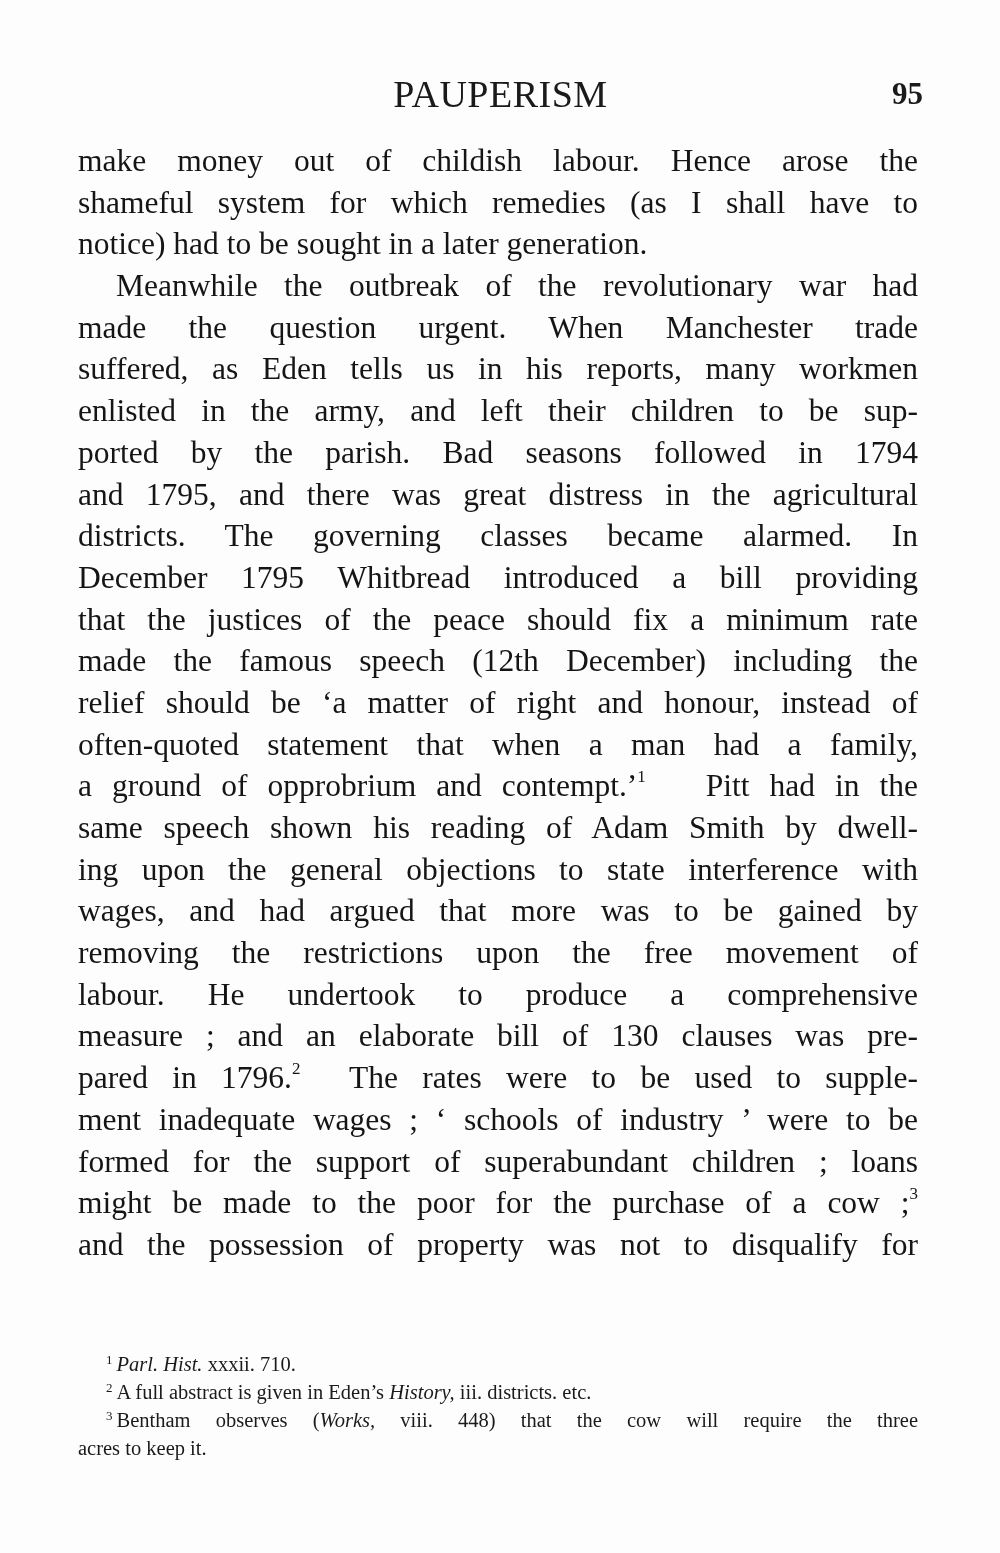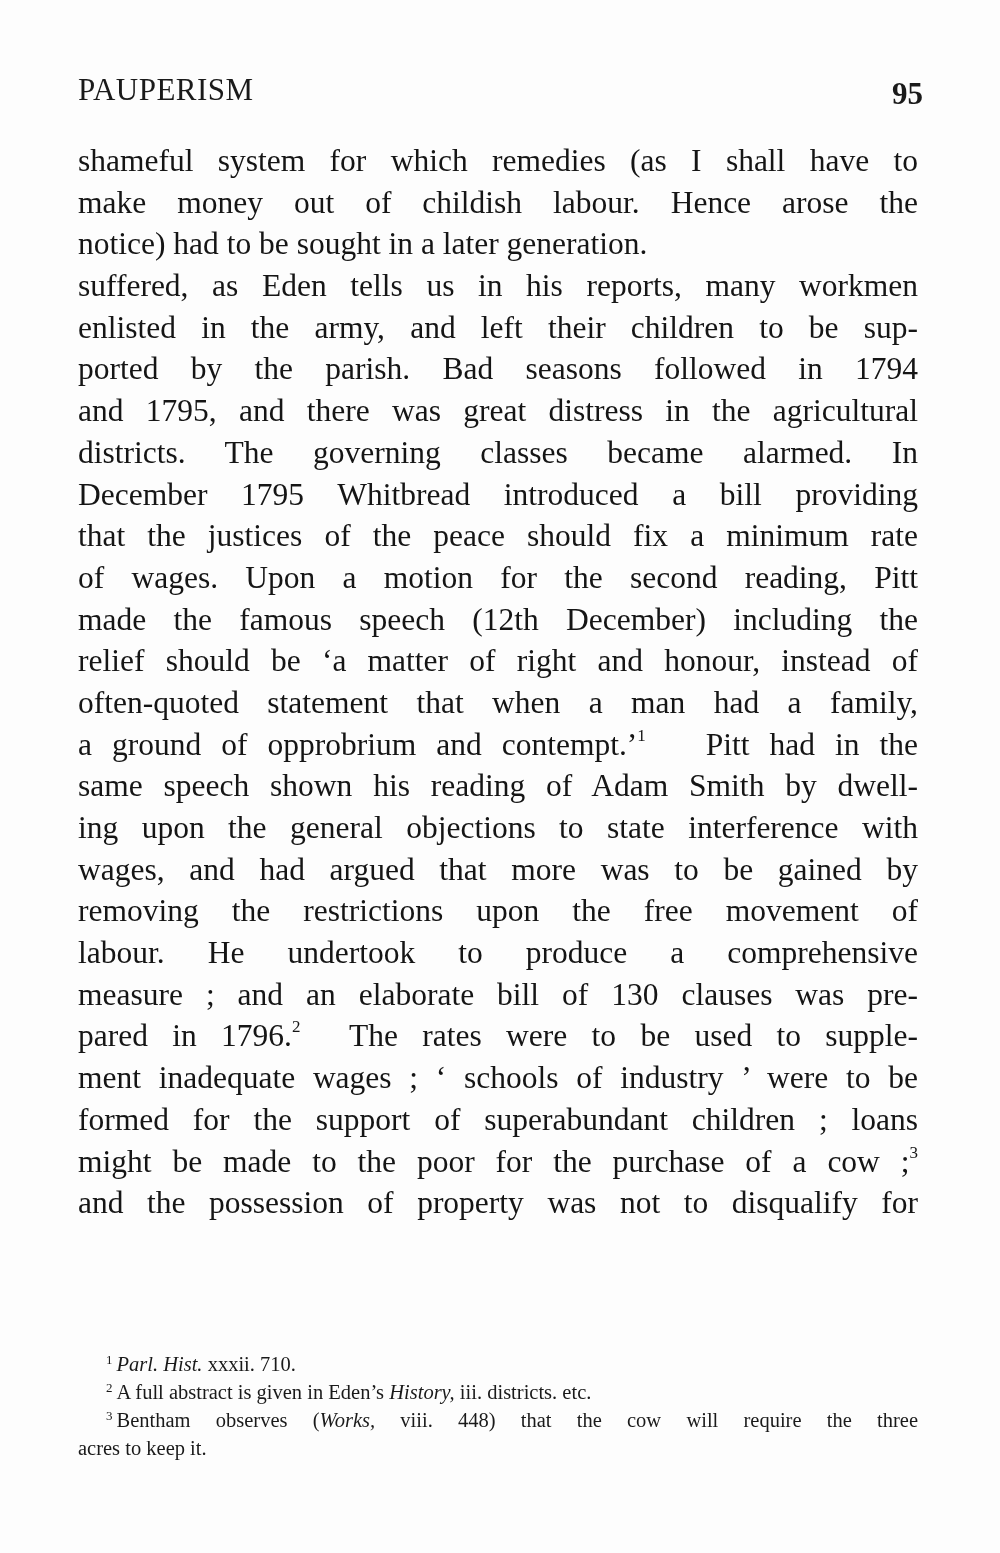--- a/index.html
+++ b/index.html
@@ -1,19 +1,19 @@
 <!DOCTYPE html>
 <html><head>
 <meta charset="utf-8">
 <style>
   html, body { margin: 0; padding: 0; background: #ffffff; }
   body { width: 1000px; height: 1553px; position: relative; overflow: hidden; }
   .page { position: absolute; left: 0; top: 0; width: 1000px; height: 1553px; background: #fdfdfd; }
   .header { position: absolute; top: 70px; left: 78px; width: 845px; height: 44px; font-family: "Liberation Serif", serif; color: #1a1a1a; }
-  .running-head { position: absolute; left: 0; right: 0; font-size: 31px; letter-spacing: 0.5px; top: 2px; }
+  .running-head { position: absolute; left: 0; right: 0; text-align: center; font-size: 38px; letter-spacing: 0.5px; top: 2px; }
   .page-num { position: absolute; right: 0; top: 6px; font-size: 31px; font-weight: bold; }
   .body-text { position: absolute; top: 140px; left: 78px; width: 840px; font-family: "Liberation Serif", serif; font-size: 31.5px; color: #151515; }
   .line { height: 41.7px; line-height: 41.7px; white-space: nowrap; text-align: justify; text-align-last: justify; }
   .line.last { text-align-last: left; }
   .line.indent { padding-left: 38px; }
   sup { font-size: 17px; line-height: 0; vertical-align: 14px; }
   .footnotes { position: absolute; top: 1350px; left: 78px; width: 840px; font-family: "Liberation Serif", serif; font-size: 20.5px; color: #1a1a1a; }
   .fn { height: 28px; line-height: 28px; white-space: nowrap; }
   .fn.indent { padding-left: 28px; }
   .fn.justify { text-align: justify; text-align-last: justify; }
@@ -24,31 +24,32 @@
 <body>
 
 <div class="page">
 
   <div class="header">
     <div class="running-head">PAUPERISM</div>
     <div class="page-num">95</div>
   </div>
 
   <div class="body-text">
+    <div class="line">make money out of childish labour.  Hence arose the</div>
     <div class="line">shameful system for which remedies (as I shall have to</div>
-    <div class="line">make money out of childish labour.  Hence arose the</div>
     <div class="line last">notice) had to be sought in a later generation.</div>
+    <div class="line indent">Meanwhile the outbreak of the revolutionary war had</div>
+    <div class="line">made the question urgent.  When Manchester trade</div>
     <div class="line">suffered, as Eden tells us in his reports, many workmen</div>
     <div class="line">enlisted in the army, and left their children to be sup-</div>
     <div class="line">ported by the parish.  Bad seasons followed in 1794</div>
     <div class="line">and 1795, and there was great distress in the agricultural</div>
     <div class="line">districts.  The governing classes became alarmed.  In</div>
     <div class="line">December 1795 Whitbread introduced a bill providing</div>
     <div class="line">that the justices of the peace should fix a minimum rate</div>
-    <div class="line">of wages.  Upon a motion for the second reading, Pitt</div>
     <div class="line">made the famous speech (12th December) including the</div>
     <div class="line">relief should be ‘a matter of right and honour, instead of</div>
     <div class="line">often-quoted statement that when a man had a family,</div>
     <div class="line">
       <span>a ground of opprobrium and contempt.’</span><sup>1</sup>&nbsp;&nbsp;&nbsp;<span>Pitt had in the</span>
     </div>
     <div class="line">same speech shown his reading of Adam Smith by dwell-</div>
     <div class="line">ing upon the general objections to state interference with</div>
     <div class="line">wages, and had argued that more was to be gained by</div>
     <div class="line">removing the restrictions upon the free movement of</div>

